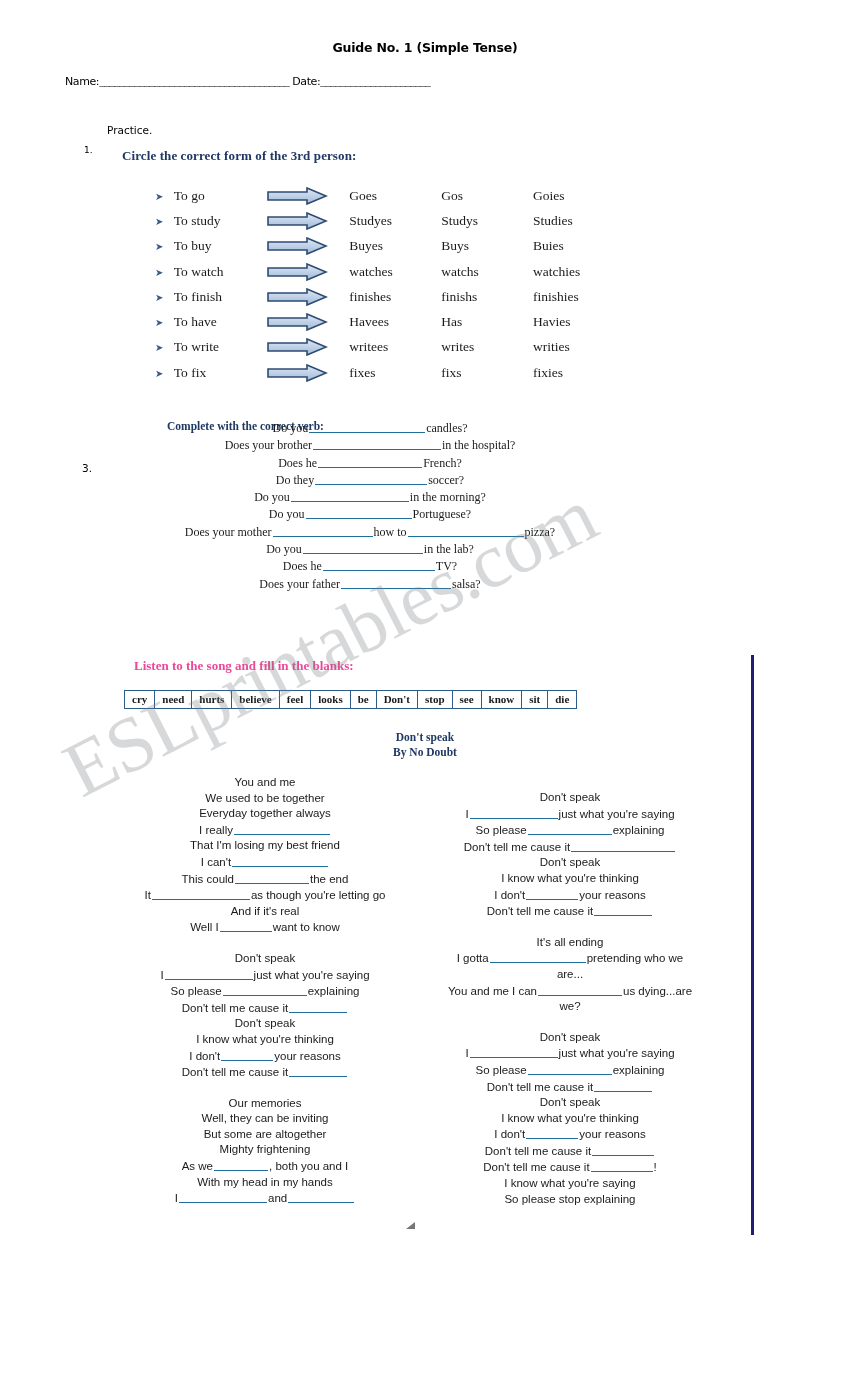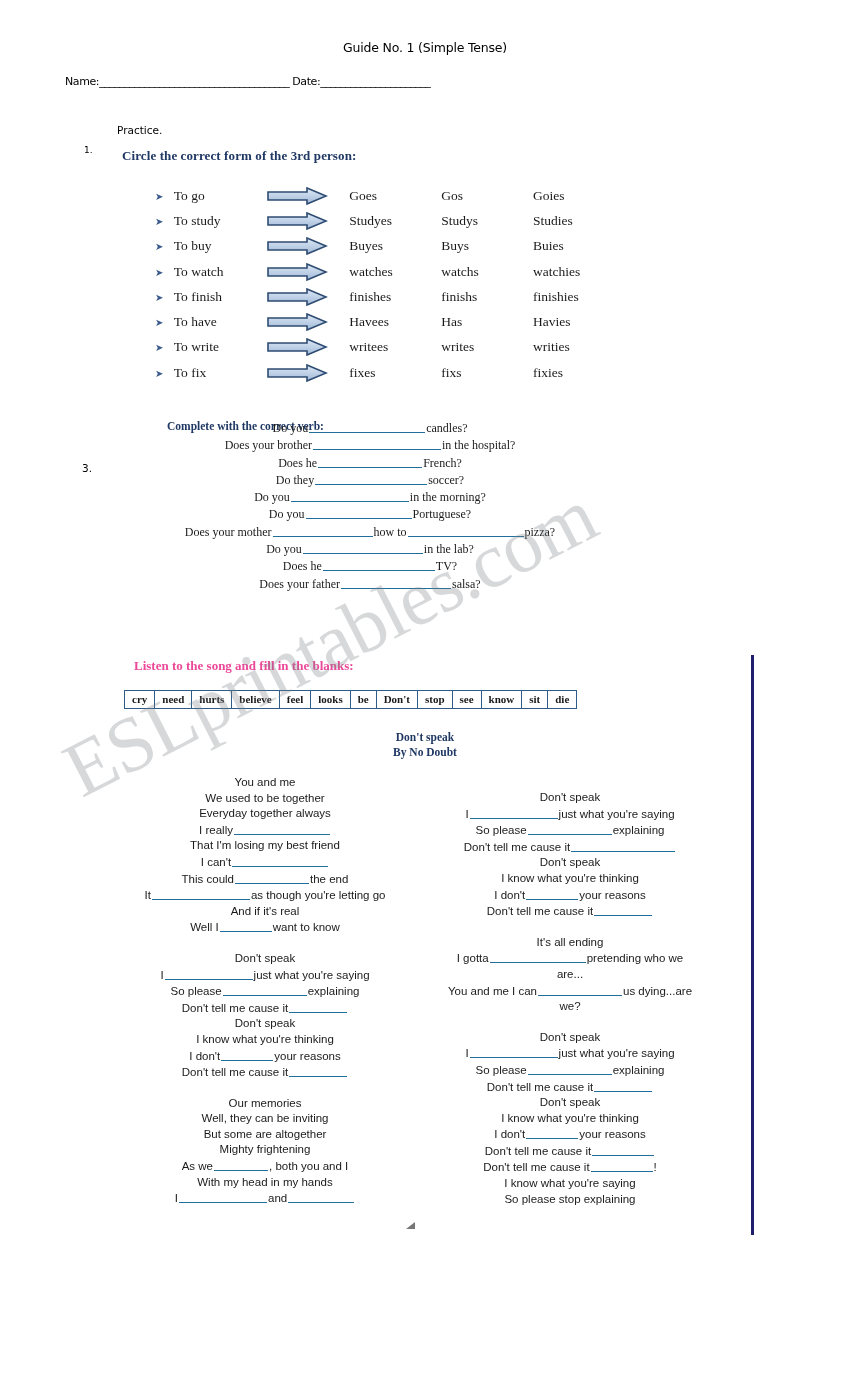--- a/index.html
+++ b/index.html
@@ -42,40 +42,40 @@
 
   
   #page-title {
     position: absolute;
     top: 40px;
     left: 0;
     width: 850px;
     text-align: center;
     font-family: "DejaVu Sans", sans-serif;
     font-size: 12.5px;
-    font-weight: normal;
+    font-weight: bold;
     letter-spacing: -0.2px;
   }
   #name-date-row {
     position: absolute;
     top: 75px;
     left: 65px;
     width: 600px;
     font-family: "DejaVu Sans", sans-serif;
     font-size: 11px;
     white-space: nowrap;
     letter-spacing: -0.4px;
   }
   #name-date-row .lbl { }
-  #name-date-row .rule { letter-spacing: -0.5px; }
+  #name-date-row .rule { letter-spacing: -0.5px; font-family: Liberation Serif, serif; }
 
   #practice-label {
     position: absolute;
     top: 124px;
-    left: 117px;
+    left: 107px;
     font-family: "DejaVu Sans", sans-serif;
     font-size: 10.5px;
   }
 
   
   #ex1-number {
     position: absolute;
     top: 145px;
     left: 84px;
     font-family: "DejaVu Sans", sans-serif;

